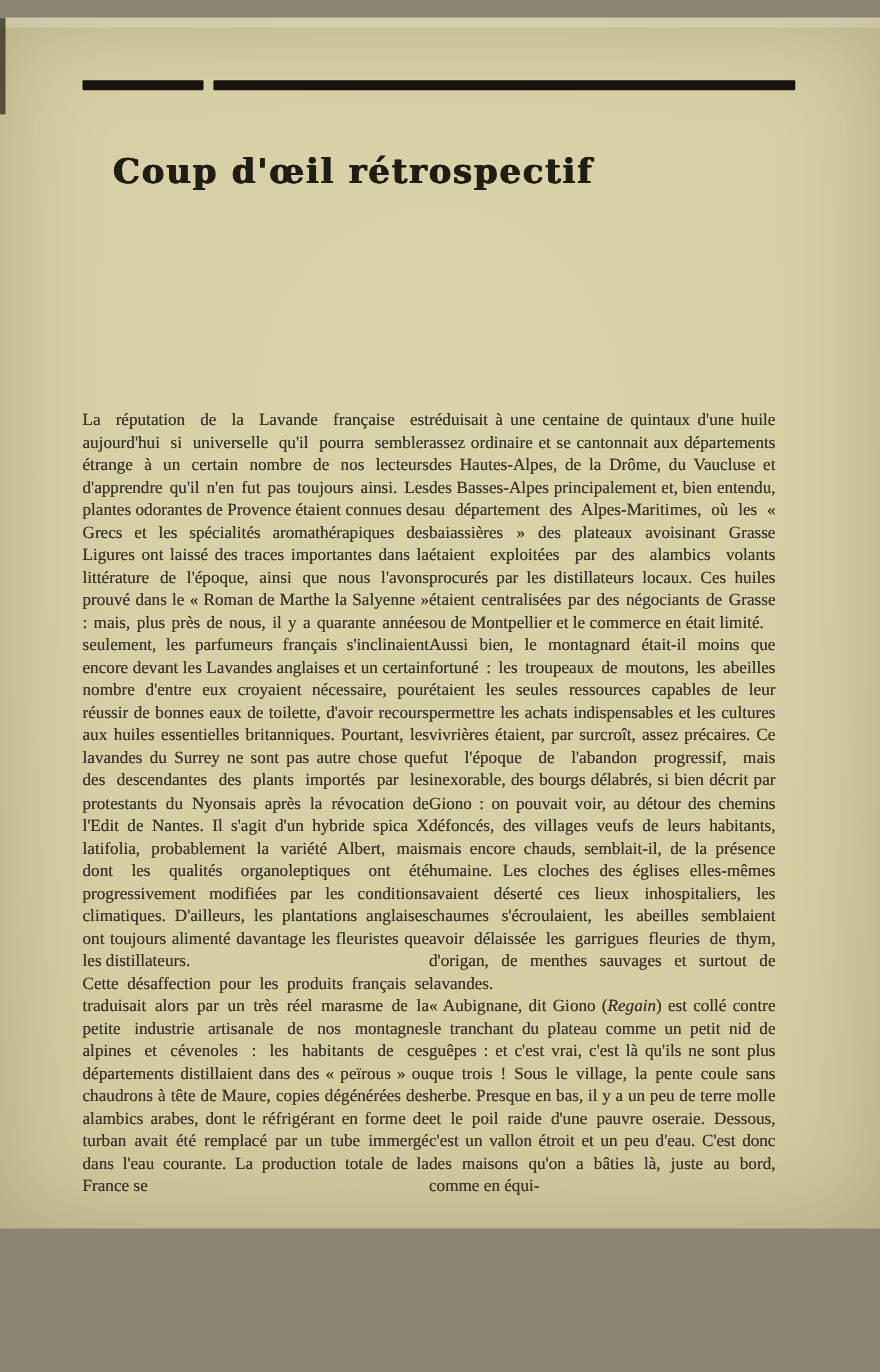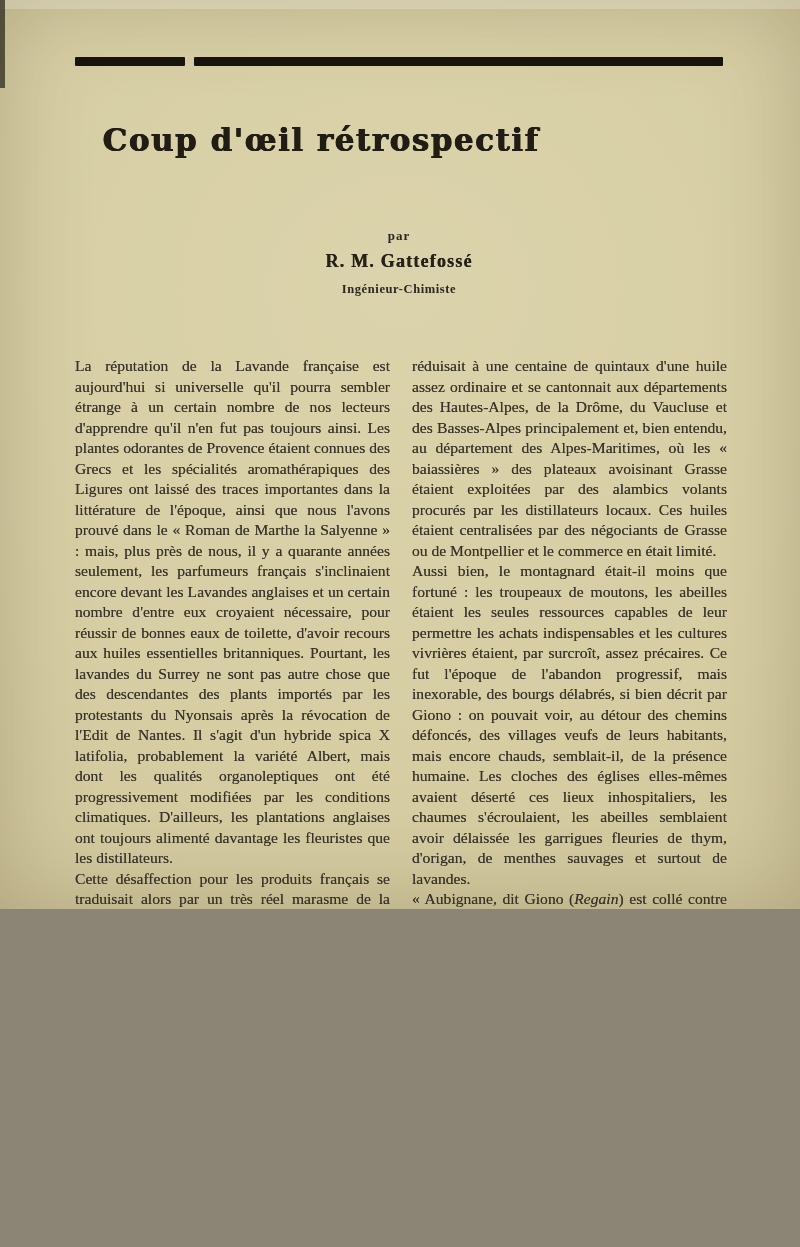--- a/index.html
+++ b/index.html
@@ -3,27 +3,28 @@
 <meta charset="utf-8">
 <style>
   html, body {
     margin: 0;
     padding: 0;
     background: #8a8574;
   }
   .page {
     position: relative;
     width: 800px;
-    height: 909px;
+    height: 1101px;
     overflow: hidden;
     background:
       radial-gradient(120% 95% at 50% 32%, #dbd3ab 0%, #d6cda3 55%, #cdc398 100%);
     box-shadow: inset 0 0 90px rgba(92, 80, 48, 0.28);
     font-family: "Liberation Serif", "DejaVu Serif", serif;
     color: #38332a;
+    margin-top: 16px;
   }
   .top-edge-light {
     position: absolute; top: 0; left: 0; right: 0; height: 9px;
     background: rgba(255,255,255,0.22);
   }
   .corner-mark {
     position: absolute; top: 0; left: 0; width: 5px; height: 88px;
     background: #2e2a1f; opacity: 0.75;
   }
   .top-rule {
@@ -55,21 +56,21 @@
   .byline .par  { font-size: 13px; font-weight: bold; letter-spacing: 1px; }
   .byline .author {
     font-size: 18px; font-weight: bold; letter-spacing: 1.2px; margin-top: 7px;
     color: #262218;
     text-shadow: 0.4px 0 0 #262218;
   }
   .byline .role { font-size: 12.5px; font-weight: bold; letter-spacing: 0.6px; margin-top: 10px; }
 
   .columns {
     position: absolute; top: 356px; left: 75px; width: 652px;
-    display: flex; gap: 22px;
+    display: flex; 
   }
   .col {
     width: 315px;
     font-size: 15.6px;
     line-height: 20.5px;
     text-align: justify;
     -webkit-hyphens: auto;
     hyphens: auto;
     text-shadow: 0 0 0.35px rgba(54, 49, 40, 0.75);
   }
@@ -92,25 +93,20 @@
   <div class="corner-mark"></div>
 
   <div class="top-rule">
     <div class="seg1"></div>
     <div class="gap"></div>
     <div class="seg2"></div>
   </div>
 
   <h1 class="title">Coup d'œil rétrospectif</h1>
 
-  <div class="byline">
-    <div class="par">par</div>
-    <div class="author">R. M. Gattefossé</div>
-    <div class="role">Ingénieur-Chimiste</div>
-  </div>
 
   <div class="columns">
     <div class="col">
       <p>La réputation de la Lavande française est aujourd'hui si universelle qu'il pourra sembler étrange à un certain nombre de nos lecteurs d'apprendre qu'il n'en fut pas toujours ainsi. Les plantes odorantes de Provence étaient connues des Grecs et les spécialités aromathérapiques des Ligures ont laissé des traces importantes dans la littérature de l'époque, ainsi que nous l'avons prouvé dans le « Roman de Marthe la Salyenne » : mais, plus près de nous, il y a quarante années seulement, les parfumeurs français s'inclinaient encore devant les Lavandes anglaises et un certain nombre d'entre eux croyaient nécessaire, pour réussir de bonnes eaux de toilette, d'avoir recours aux huiles essentielles britanniques. Pourtant, les lavandes du Surrey ne sont pas autre chose que des descendantes des plants importés par les protestants du Nyonsais après la révocation de l'Edit de Nantes. Il s'agit d'un hybride spica X latifolia, probablement la variété Albert, mais dont les qualités organoleptiques ont été progressivement modifiées par les conditions climatiques. D'ailleurs, les plantations anglaises ont toujours alimenté davantage les fleuristes que les distillateurs.</p>
       <p>Cette désaffection pour les produits français se traduisait alors par un très réel marasme de la petite industrie artisanale de nos montagnes alpines et cévenoles : les habitants de ces départements distillaient dans des « peïrous » ou chaudrons à tête de Maure, copies dégénérées des alambics arabes, dont le réfrigérant en forme de turban avait été remplacé par un tube immergé dans l'eau courante. La production totale de la France se</p>
     </div>
     <div class="col">
       <p>réduisait à une centaine de quintaux d'une huile assez ordinaire et se cantonnait aux départements des Hautes-Alpes, de la Drôme, du Vaucluse et des Basses-Alpes principalement et, bien entendu, au département des Alpes-Maritimes, où les « baiassières » des plateaux avoisinant Grasse étaient exploitées par des alambics volants procurés par les distillateurs locaux. Ces huiles étaient centralisées par des négociants de Grasse ou de Montpellier et le commerce en était limité.</p>
       <p>Aussi bien, le montagnard était-il moins que fortuné : les troupeaux de moutons, les abeilles étaient les seules ressources capables de leur permettre les achats indispensables et les cultures vivrières étaient, par surcroît, assez précaires. Ce fut l'époque de l'abandon progressif, mais inexorable, des bourgs délabrés, si bien décrit par Giono : on pouvait voir, au détour des chemins défoncés, des villages veufs de leurs habitants, mais encore chauds, semblait-il, de la présence humaine. Les cloches des églises elles-mêmes avaient déserté ces lieux inhospitaliers, les chaumes s'écroulaient, les abeilles semblaient avoir délaissée les garrigues fleuries de thym, d'origan, de menthes sauvages et surtout de lavandes.</p>
       <p><span>« Aubignane, dit Giono (</span><em>Regain</em><span>) est collé contre le tranchant du plateau comme un petit nid de guêpes : et c'est vrai, c'est là qu'ils ne sont plus que trois ! Sous le village, la pente coule sans herbe. Presque en bas, il y a un peu de terre molle et le poil raide d'une pauvre oseraie. Dessous, c'est un vallon étroit et un peu d'eau. C'est donc des maisons qu'on a bâties là, juste au bord, comme en équi-</span></p>

